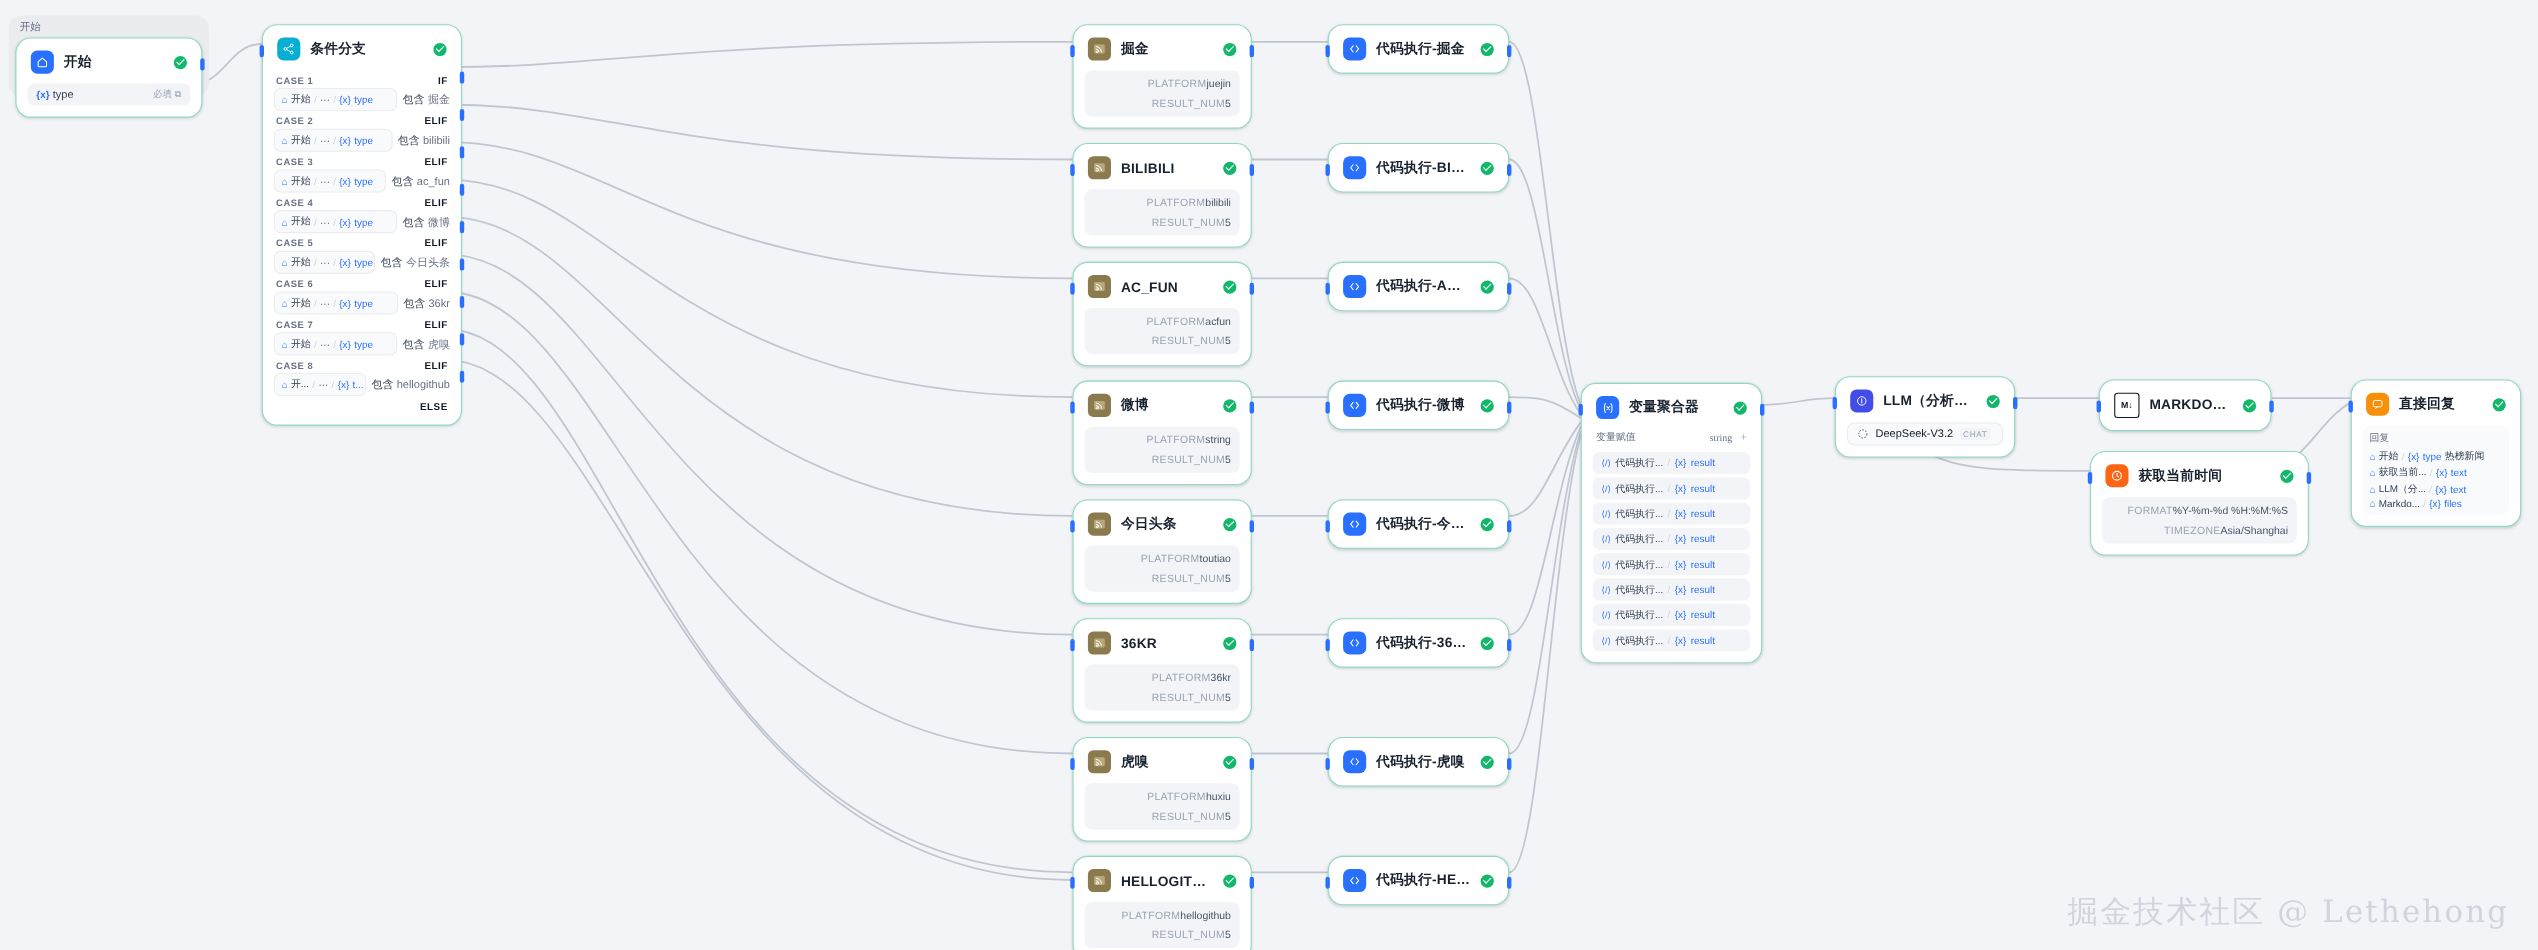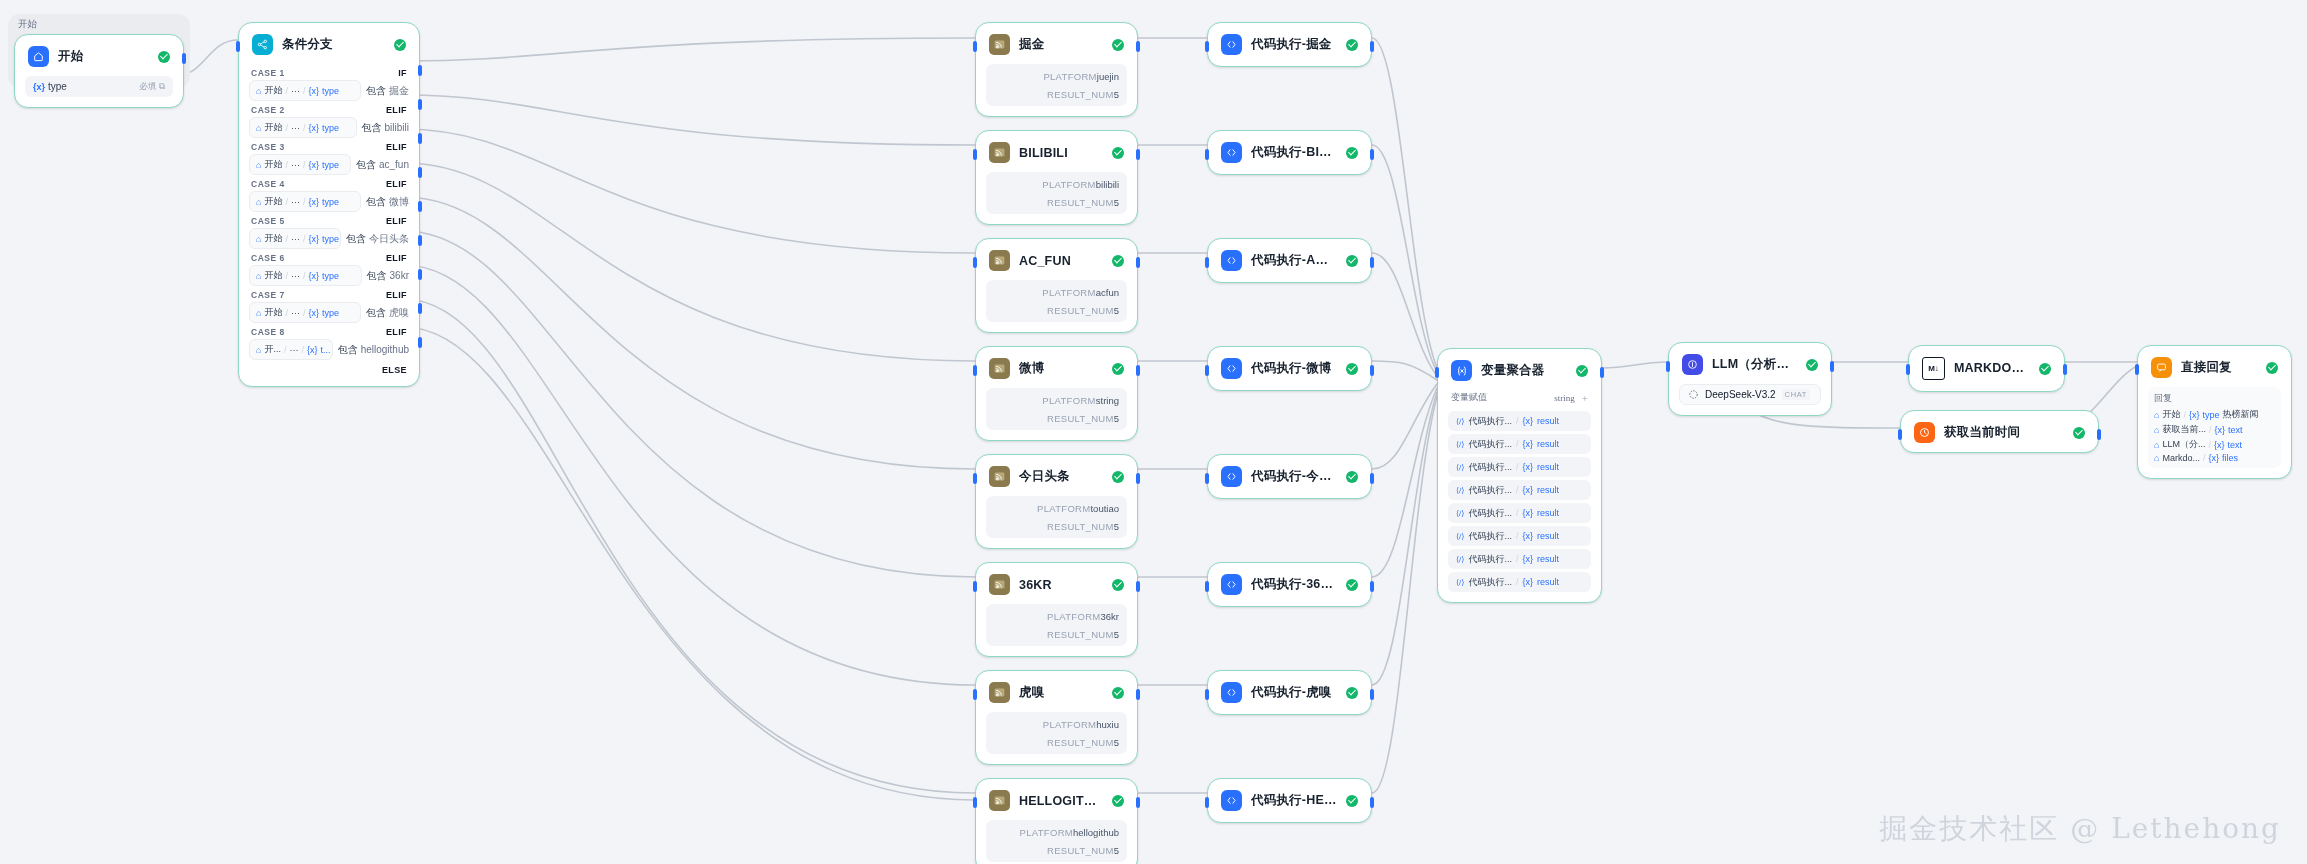--- a/index.html
+++ b/index.html
@@ -832,20 +832,32 @@
     <div class="hdr">
       <span class="ico orange2">
         <svg width="11" height="11" viewBox="0 0 16 16" fill="none">
             <circle cx="8" cy="8" r="5.8" stroke="#fff" stroke-width="1.4"></circle>
             <path d="M8 4.8V8l2.2 1.6" stroke="#fff" stroke-width="1.4" stroke-linecap="round"></path>
           </svg>
       </span>
       <span class="title">获取当前时间</span>
       <span class="check"></span>
     </div>
+    <div class="body">
+      <div class="kvgroup">
+        <div class="kv">
+          <span class="k">FORMAT</span>
+          <span class="v">%Y-%m-%d %H:%M:%S</span>
+        </div>
+        <div class="kv">
+          <span class="k">TIMEZONE</span>
+          <span class="v">Asia/Shanghai</span>
+        </div>
+      </div>
+    </div>
   </div>
 
   <div class="node" id="answer-node" style="left:2137px;top:345px;width:155px;">
     <span class="port l"></span>
     <div class="hdr">
       <span class="ico orange">
         <svg width="11" height="11" viewBox="0 0 16 16" fill="none">
             <rect x="2.3" y="3" width="11.4" height="8.4" rx="2" stroke="#fff" stroke-width="1.3"></rect>
             <path d="M5.4 13.4 7.6 11.4" stroke="#fff" stroke-width="1.3" stroke-linecap="round"></path>
           </svg>

